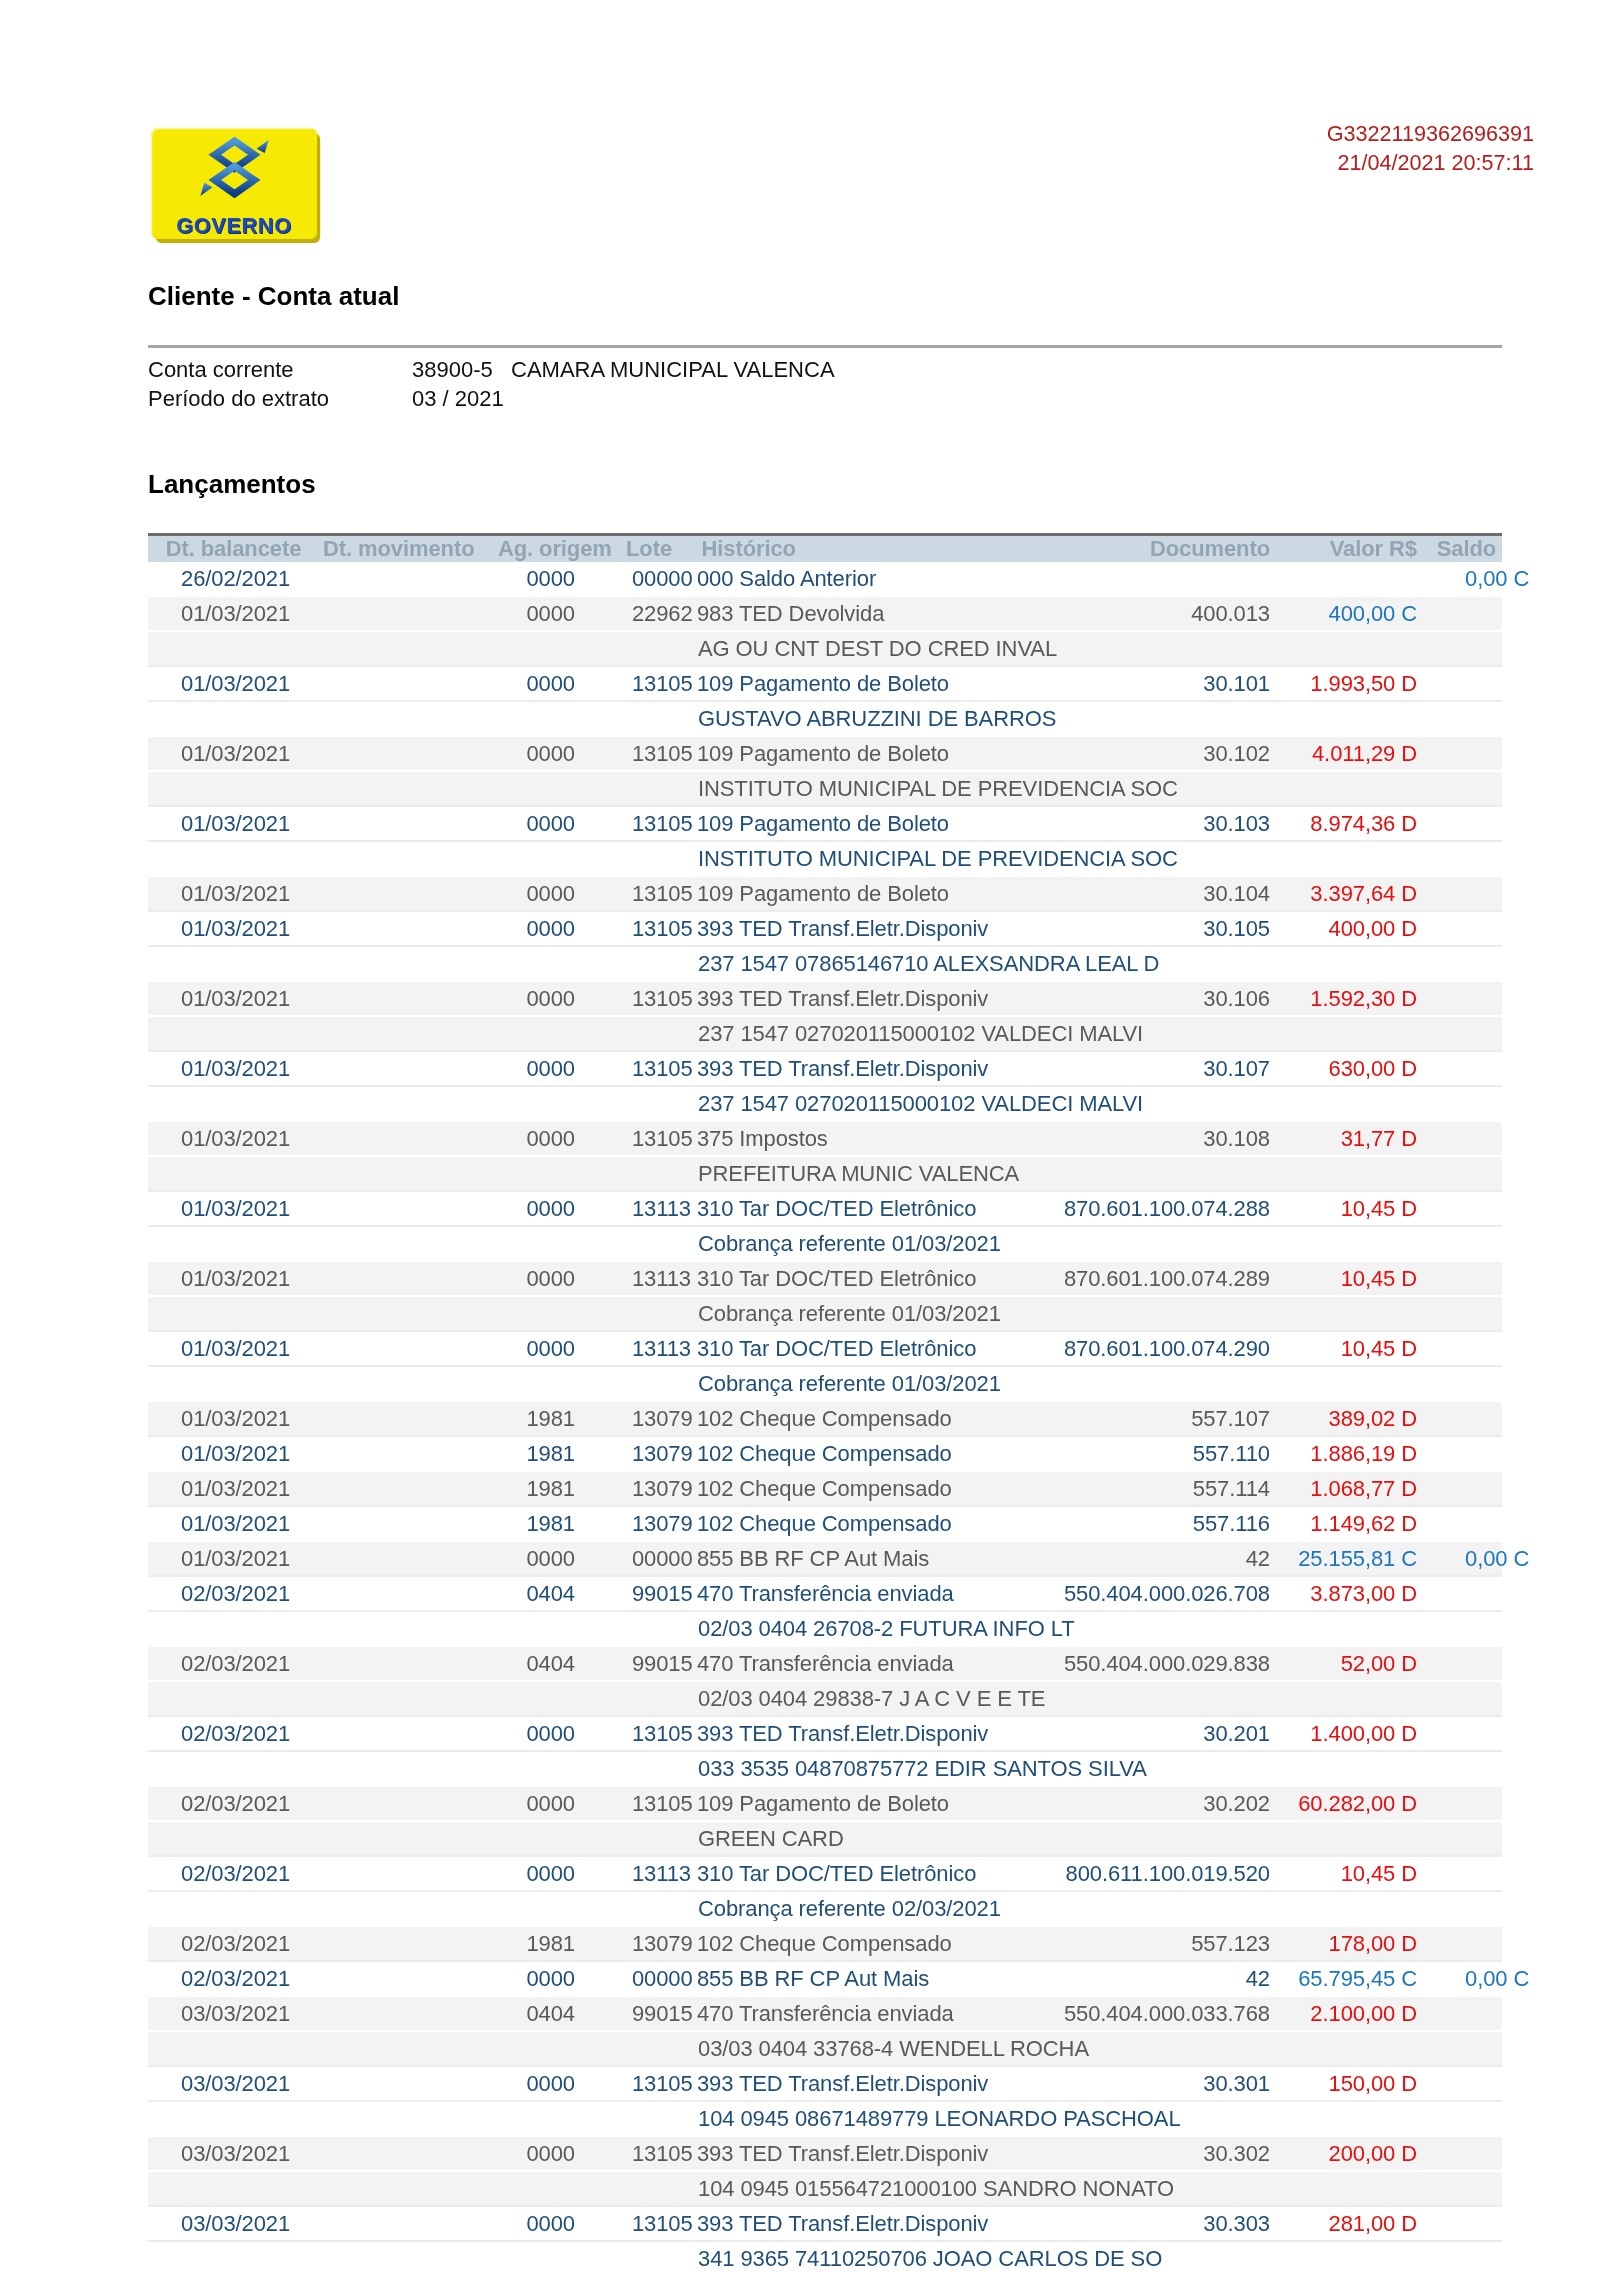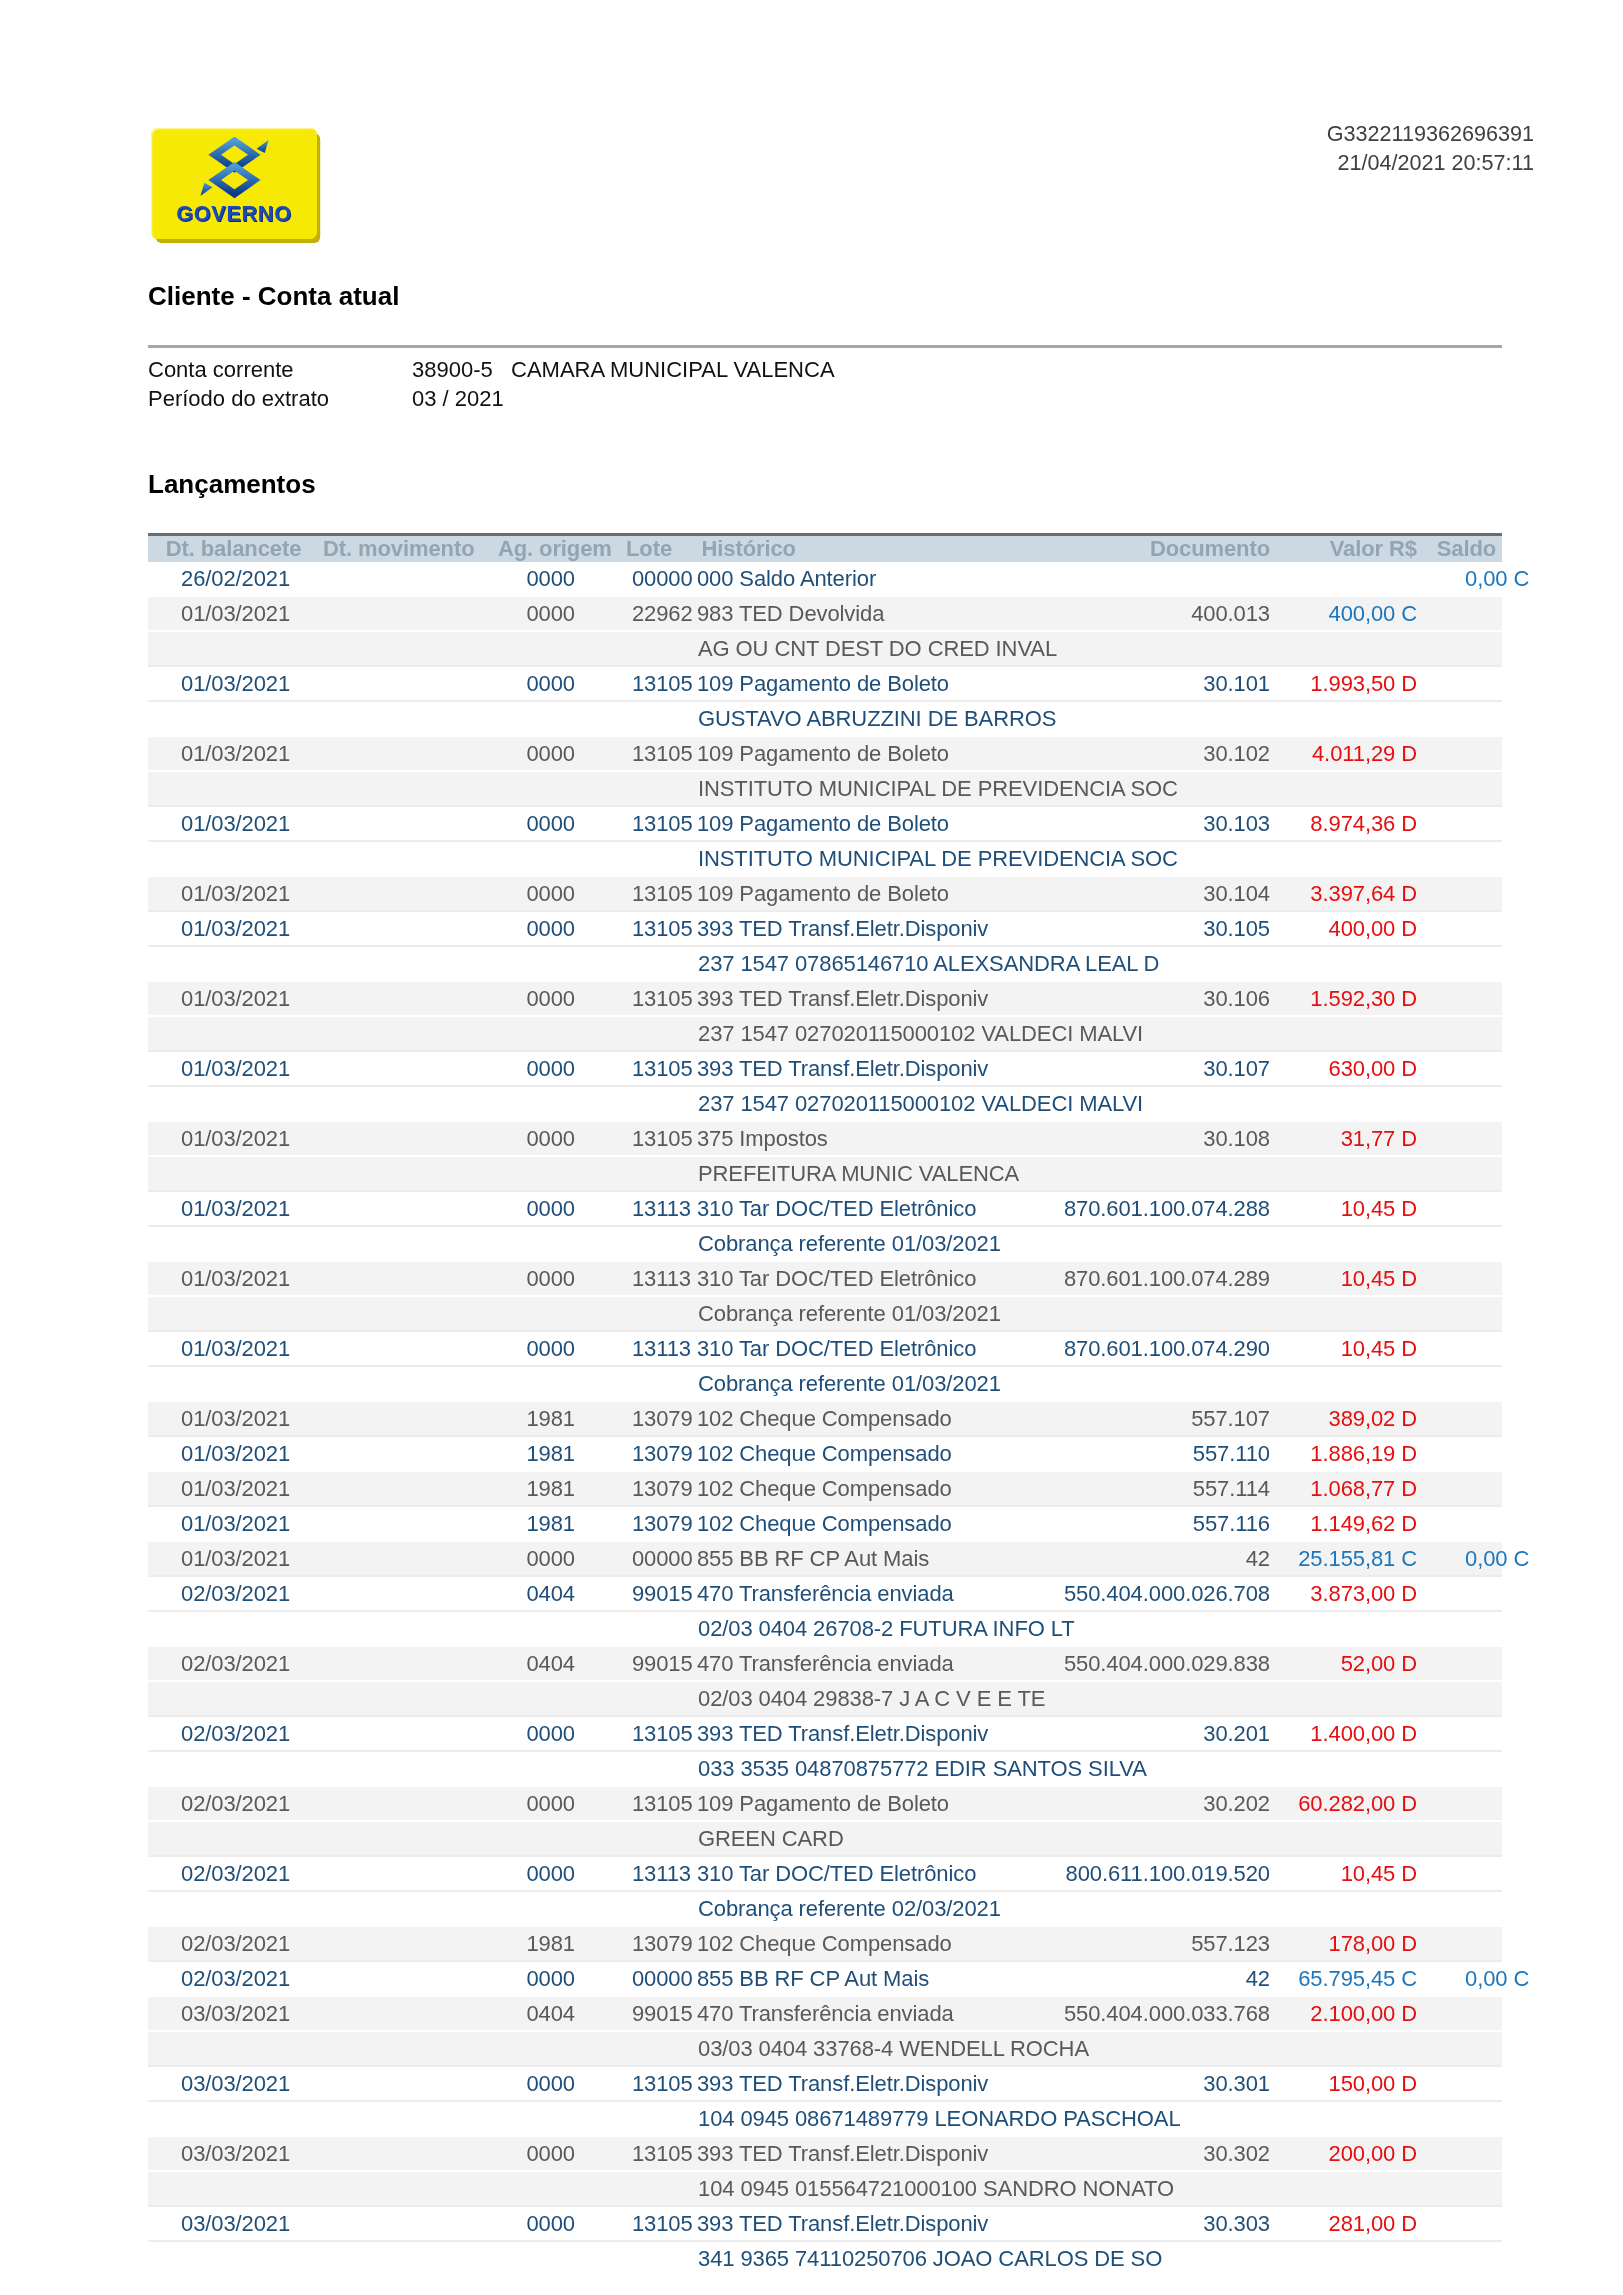--- a/index.html
+++ b/index.html
@@ -2,27 +2,27 @@
 <html style="font-size:10.5px"><head>
 <meta charset="utf-8">
 <style>
   html,body{margin:0;padding:0;background:#fff;}
   body{font-family:"Liberation Sans","DejaVu Sans",sans-serif;color:#1a1a1a;}
   .page{position:relative;width:1623px;height:2295px;background:#ffffff;overflow:hidden;}
 
   
   .logo{position:absolute;left:151px;top:128px;width:166px;height:111px;background:#f6e903;
         border-radius:6.5px;box-shadow:3.9px 4.6px 0 -0.7px #bfb109, inset 1.3px 1.3px 0 #fdf693;
-        display:flex;flex-direction:column;align-items:center;justify-content:flex-start;}
+        display:flex;flex-direction:column;align-items:center;justify-content:space-between;}
   .bb-symbol{margin-top:9.2px;width:77px;height:63px;display:block;}
   .logo-text{font-size:21.6px;font-weight:800;letter-spacing:0.7px;color:#1c4abc;
              text-shadow:1px 1px 0 #0d2d7a;margin-top:1.3px;}
 
   
-  .docid{position:absolute;right:89px;top:119px;text-align:right;font-size:21.6px;line-height:29.4px;color:#404040;}
+  .docid{position:absolute;right:89px;top:119px;text-align:right;font-size:21.6px;line-height:29.4px;color:#b91c1c;}
 
   
   .h-title{position:absolute;left:148px;top:281px;font-size:26px;font-weight:bold;color:#000;}
   .divider{position:absolute;left:148px;top:345px;width:1354px;height:2.6px;background:#a6a6a6;}
   .account{position:absolute;left:148px;top:355px;font-size:22px;line-height:29.4px;color:#111;}
   .acc-label{display:inline-block;width:264px;}
   .acc-value{display:inline-block;min-width:99px;}
   .h-lanc{position:absolute;left:148px;top:469px;font-size:26px;font-weight:bold;color:#000;}
 
   

